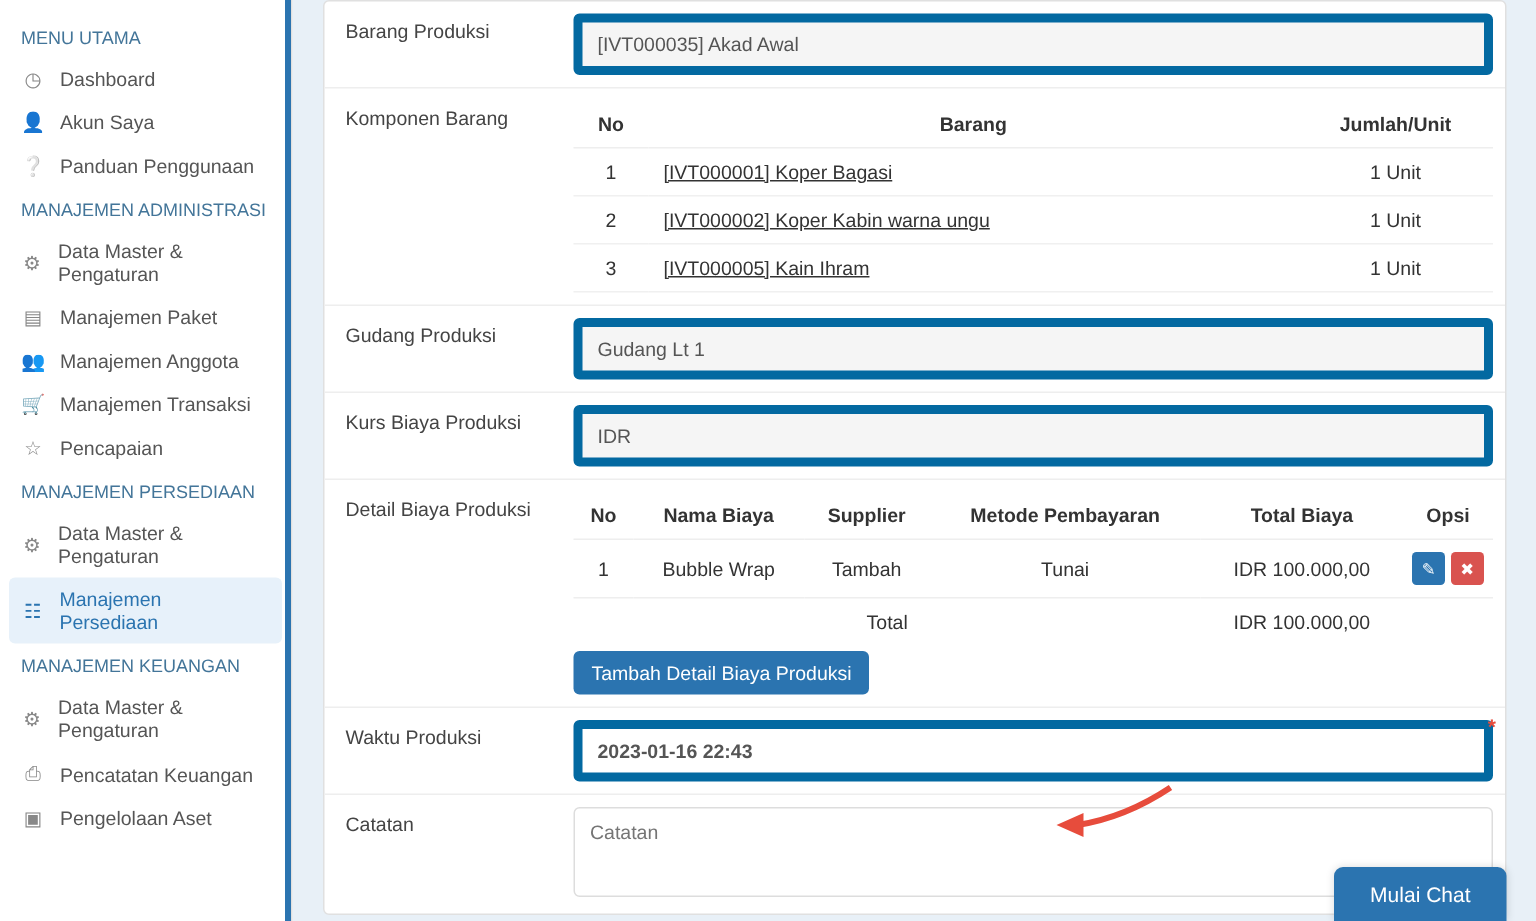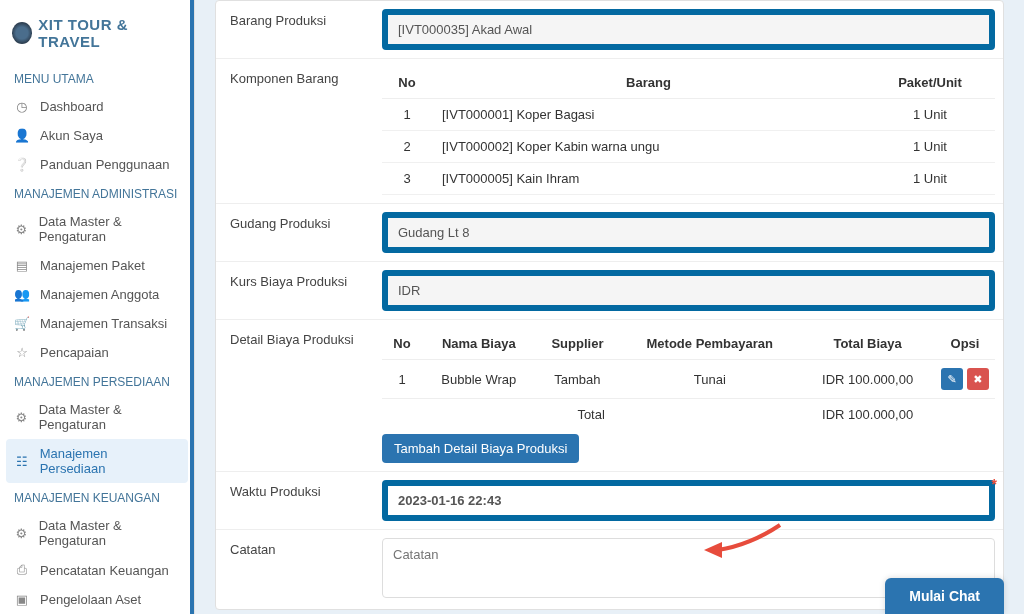--- a/index.html
+++ b/index.html
@@ -22,47 +22,43 @@
 .form-label { width: 158px; padding: 12px 14px; font-size: 13px; color: #444; }
 .form-field { flex: 1; padding: 8px 8px; }
 .finput { width: 100%; background: #f5f5f5; border: 6px solid #0369a1; border-radius: 4px; padding: 7px 10px; color: #555; font-size: 13px; }
 .finput.white { background: #fff; font-weight: bold; }
 .input-group { display: flex; }
 .input-group .finput { border-top-right-radius: 0; border-bottom-right-radius: 0; flex: 1; }
 .input-addon { background: #f0f0f0; border: 1px solid #ddd; border-left: none; padding: 7px 12px; font-size: 13px; color: #555; border-top-right-radius: 4px; border-bottom-right-radius: 4px; }
 .subtable { width: 100%; border-collapse: collapse; }
 .subtable th { font-weight: 700; font-size: 13px; padding: 8px 10px; text-align: center; border-bottom: 1px solid #eee; }
 .subtable td { padding: 8px 10px; font-size: 13px; border-bottom: 1px solid #f0f0f0; text-align: center; }
-.subtable td:nth-child(2) { text-align: left; }
+.subtable td:nth-child(2) { text-align: left; text-decoration: underline; }
 .subtable.k td:nth-child(2) { text-align: left; }
 .costtable { width: 100%; border-collapse: collapse; }
 .costtable th { font-weight: 700; font-size: 13px; padding: 8px 6px; text-align: center; border-bottom: 1px solid #eee; }
 .costtable td { padding: 8px 6px; font-size: 13px; text-align: center; }
 .costtable .totalrow td { font-weight: 400; border-top: 1px solid #eee; }
 .btn-sm { display: inline-flex; align-items: center; justify-content: center; width: 22px; height: 22px; border-radius: 3px; font-size: 11px; color: #fff; cursor: pointer; }
 .btn-blue { background: #2b74b0; }
 .btn-red { background: #d9534f; }
 .btn-primary { background: #2b74b0; color: #fff; border: none; padding: 7px 12px; border-radius: 4px; font-size: 13px; cursor: pointer; }
 .req-ast { color: #e74c3c; font-weight: 700; position: absolute; right: 6px; top: 4px; }
 .field-relative { position: relative; }
 .textarea { width: 100%; min-height: 60px; border: 1px solid #ddd; border-radius: 4px; padding: 8px 10px; font-size: 13px; color: #888; resize: none; font-family: inherit; }
-.chat-btn { position: absolute; right: 20px; bottom: 0; background: #2b74b0; color: #fff; padding: 10px 24px; border-radius: 6px 6px 0 0; font-size: 14px; font-weight: 700; cursor: pointer; box-shadow: 0 0 6px rgba(0,0,0,.15); }
+.chat-btn { position: absolute; right: 20px; bottom: 0; background: #2b74b0; color: #fff; padding: 10px 24px; border-radius: 6px 6px 0 0; font-size: 14px; font-weight: 400; cursor: pointer; box-shadow: 0 0 6px rgba(0,0,0,.15); }
 .arrow-svg { position: absolute; left: 505px; top: 515px; pointer-events: none; }
 .arrow-line { stroke: #e74c3c; stroke-width: 4; fill: none; }
 .arrow-head { fill: #e74c3c; }
 </style>
 </head>
 <body>
 
 <div class="app">
   <aside class="sidebar">
-    <div class="brand">
-      <span class="brand-logo"></span>
-      <span class="brand-text">XIT TOUR &amp; TRAVEL</span>
-    </div>
 
     <div class="menu-section">MENU UTAMA</div>
     <div class="menu-item">
         <span class="menu-icon">◷</span>
         <span>Dashboard</span>
       </div>
     <div class="menu-item">
         <span class="menu-icon">👤</span>
         <span>Akun Saya</span>
       </div>
@@ -130,21 +126,21 @@
       </div>
 
       <div class="form-row">
         <div class="form-label">Komponen Barang</div>
         <div class="form-field">
           <table class="subtable k">
             <thead>
                 <tr>
               <th style="width:50px">No</th>
               <th>Barang</th>
-              <th style="width:130px">Paket/Unit</th>
+              <th style="width:130px">Jumlah/Unit</th>
             </tr>
               </thead>
             <tbody id="komponen-body">
                 <tr>
                   <td>1</td>
                   <td>[IVT000001] Koper Bagasi</td>
                   <td>1 Unit</td>
                 </tr>
                 <tr>
                   <td>2</td>
@@ -157,21 +153,21 @@
                   <td>1 Unit</td>
                 </tr>
               </tbody>
           </table>
         </div>
       </div>
 
       <div class="form-row">
         <div class="form-label">Gudang Produksi</div>
         <div class="form-field">
-            <div class="finput">Gudang Lt 8</div>
+            <div class="finput">Gudang Lt 1</div>
           </div>
       </div>
 
 
       <div class="form-row">
         <div class="form-label">Kurs Biaya Produksi</div>
         <div class="form-field">
             <div class="finput">IDR</div>
           </div>
       </div>

